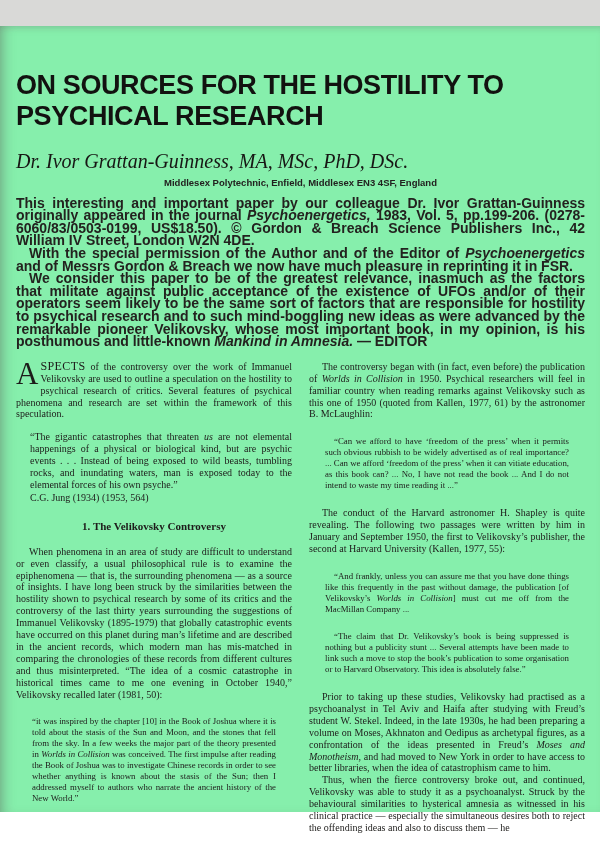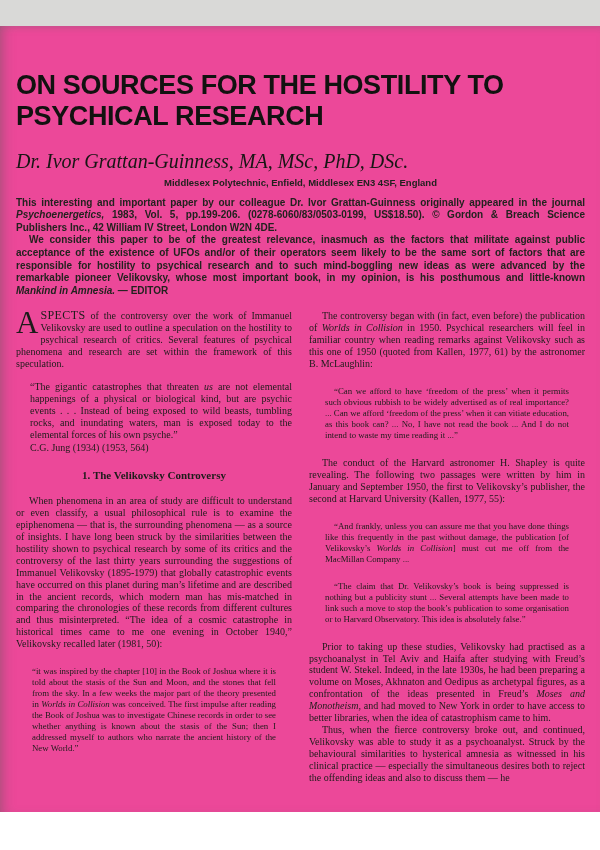--- a/index.html
+++ b/index.html
@@ -12,21 +12,21 @@
     overflow: hidden;
   }
   .scan-topband {
     position: absolute; top: 0; left: 0;
     width: 600px; height: 26px;
     background: #d9d9d7;
   }
   .scan-page {
     position: absolute; top: 26px; left: 0;
     width: 600px; height: 786px;
-    background: #ec4899;
+    background: #86efac;
     box-shadow: inset 10px 0 14px -9px rgba(90,90,88,0.55), inset 0 6px 8px -6px rgba(120,120,118,0.4);
     box-sizing: border-box;
     padding: 26px 15px 0 16px;
   }
   .title {
     font-family: "Liberation Sans", sans-serif;
     font-weight: bold;
     font-size: 27px;
     line-height: 1.14;
     letter-spacing: -0.4px;
@@ -46,21 +46,21 @@
     font-weight: bold;
     font-size: 9.5px;
     margin-top: 4px;
     color: #22211f;
     text-align: center;
   }
   .editor-note {
     margin-top: 9px;
     font-family: "Liberation Sans", sans-serif;
     font-weight: bold;
-    font-size: 10px;
+    font-size: 14px;
     line-height: 12.6px;
     text-align: justify;
     color: #23221f;
   }
   .editor-note p { margin: 0; }
   .editor-note p.indent { text-indent: 13px; }
   .seg-i { font-style: italic; }
   .columns {
     display: flex;
     gap: 17px;
@@ -108,20 +108,21 @@
 <div class="scan-topband"></div>
 
 <div class="scan-page">
 
   <h1 class="title">ON SOURCES FOR THE HOSTILITY TO PSYCHICAL RESEARCH</h1>
   <div class="author">Dr. Ivor Grattan-Guinness, MA, MSc, PhD, DSc.</div>
   <div class="affiliation">Middlesex Polytechnic, Enfield, Middlesex EN3 4SF, England</div>
 
   <div class="editor-note">
     <p><span>This interesting and important paper by our colleague Dr. Ivor Grattan-Guinness originally appeared in the journal </span><span class="seg-i">Psychoenergetics,</span><span> 1983, Vol. 5, pp.199-206. (0278-6060/83/0503-0199, US$18.50). © Gordon &amp; Breach Science Publishers Inc., 42 William IV Street, London W2N 4DE.</span></p>
+    <p class="indent"><span>With the special permission of the Author and of the Editor of </span><span class="seg-i">Psychoenergetics</span><span> and of Messrs Gordon &amp; Breach we now have much pleasure in reprinting it in FSR.</span></p>
     <p class="indent"><span>We consider this paper to be of the greatest relevance, inasmuch as the factors that militate against public acceptance of the existence of UFOs and/or of their operators seem likely to be the same sort of factors that are responsible for hostility to psychical research and to such mind-boggling new ideas as were advanced by the remarkable pioneer Velikovsky, whose most important book, in my opinion, is his posthumous and little-known </span><span class="seg-i">Mankind in Amnesia.</span><span> — EDITOR</span></p>
   </div>
 
   <div class="columns">
 
     <div class="col">
       <p class="body-para no-indent">
         <span class="dropcap">A</span><span class="smallcaps">SPECTS</span><span> of the controversy over the work of Immanuel Velikovsky are used to outline a speculation on the hostility to psychical research of critics. Several features of psychical phenomena and research are set within the framework of this speculation.</span>
       </p>
 

